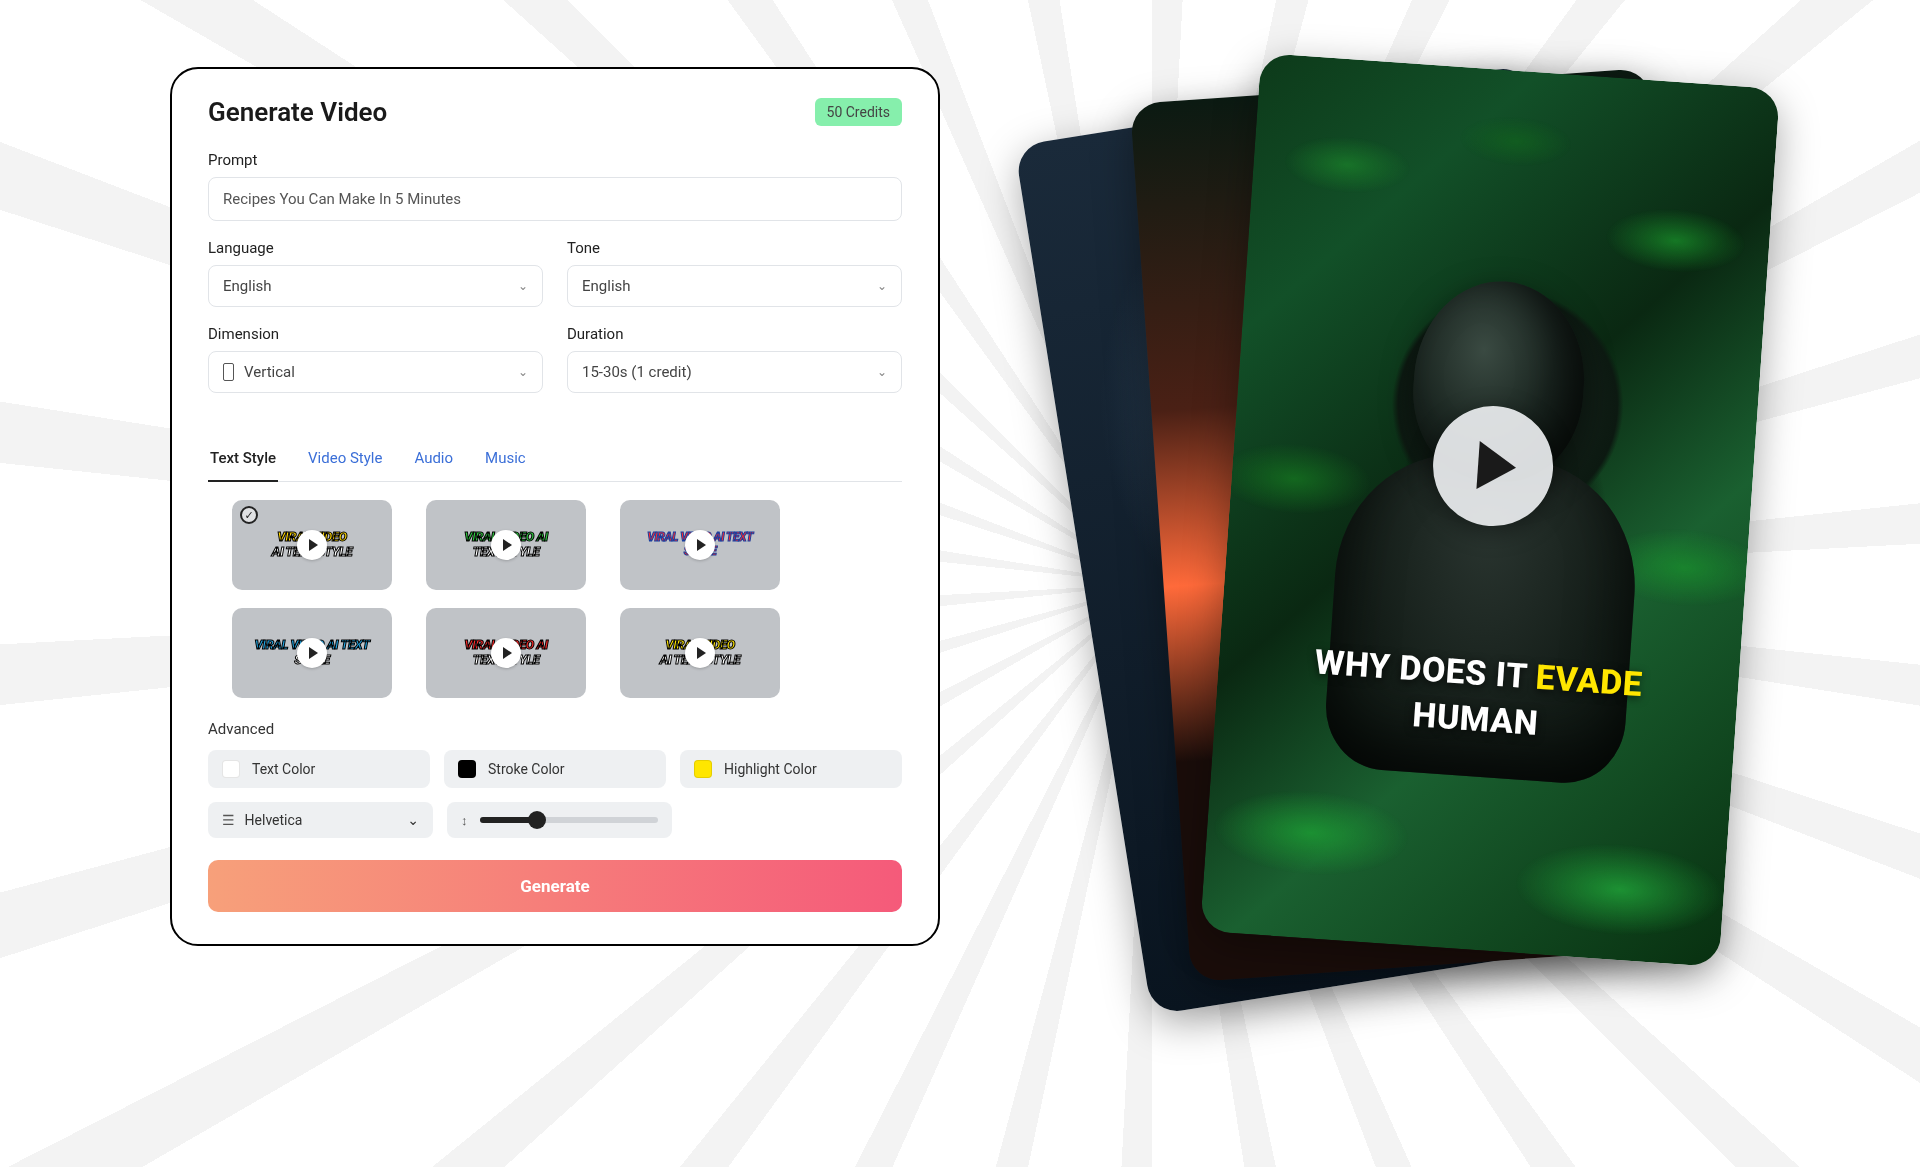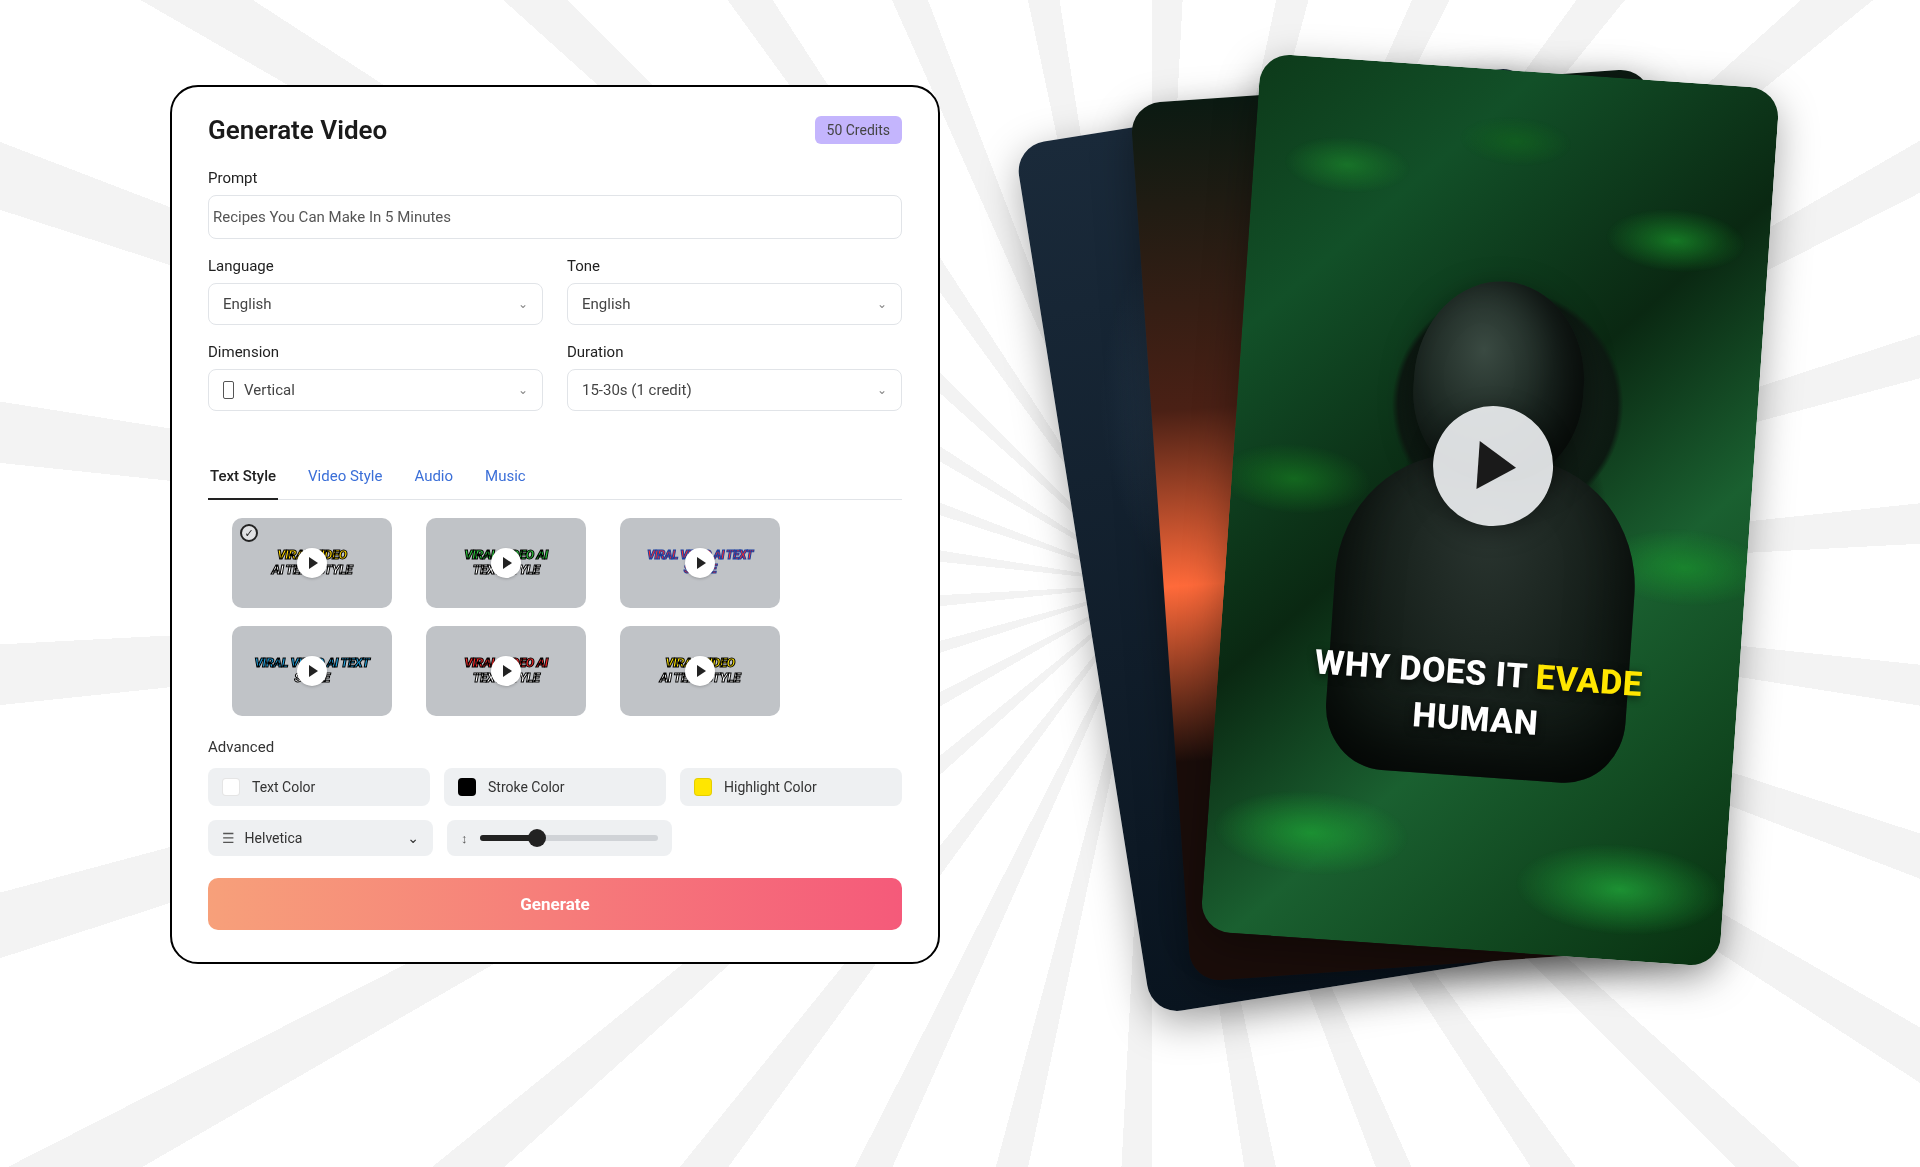--- a/index.html
+++ b/index.html
@@ -27,49 +27,49 @@
   height: 3000px;
   transform: translate(-50%, -50%);
   background: repeating-conic-gradient(from 0deg, #f0f0f0 0deg 3deg, #ffffff 3deg 12deg);
   opacity: 0.8;
 }
 
 
 .panel {
   position: absolute;
   left: 170px;
-  top: 85px;
+  top: 67px;
   width: 770px;
   background: #fff;
   border: 2px solid #000;
   border-radius: 28px;
   padding: 28px 36px 32px 36px;
 }
 
 .panel-header {
   display: flex;
   justify-content: space-between;
   align-items: center;
   margin-bottom: 24px;
 }
 .panel-title { font-size: 26px; font-weight: 600; color: #1a1a1a; }
 .credits-badge {
-  background: #c4b5fd;
+  background: #86efac;
   color: #444;
   font-size: 14px;
   padding: 6px 12px;
   border-radius: 6px;
 }
 
 .field-group { margin-bottom: 18px; }
 .field-label { font-size: 15px; color: #222; font-weight: 400; margin-bottom: 8px; display: block; }
 
 .text-input {
   width: 100%;
-  padding: 12px 4px;
+  padding: 12px 14px;
   border: 1px solid #e1e4e8;
   border-radius: 8px;
   font-size: 15px;
   color: #555;
   background: #fff;
 }
 
 .row { display: flex; gap: 24px; align-items: center; }
 .col { flex: 1; }
 

